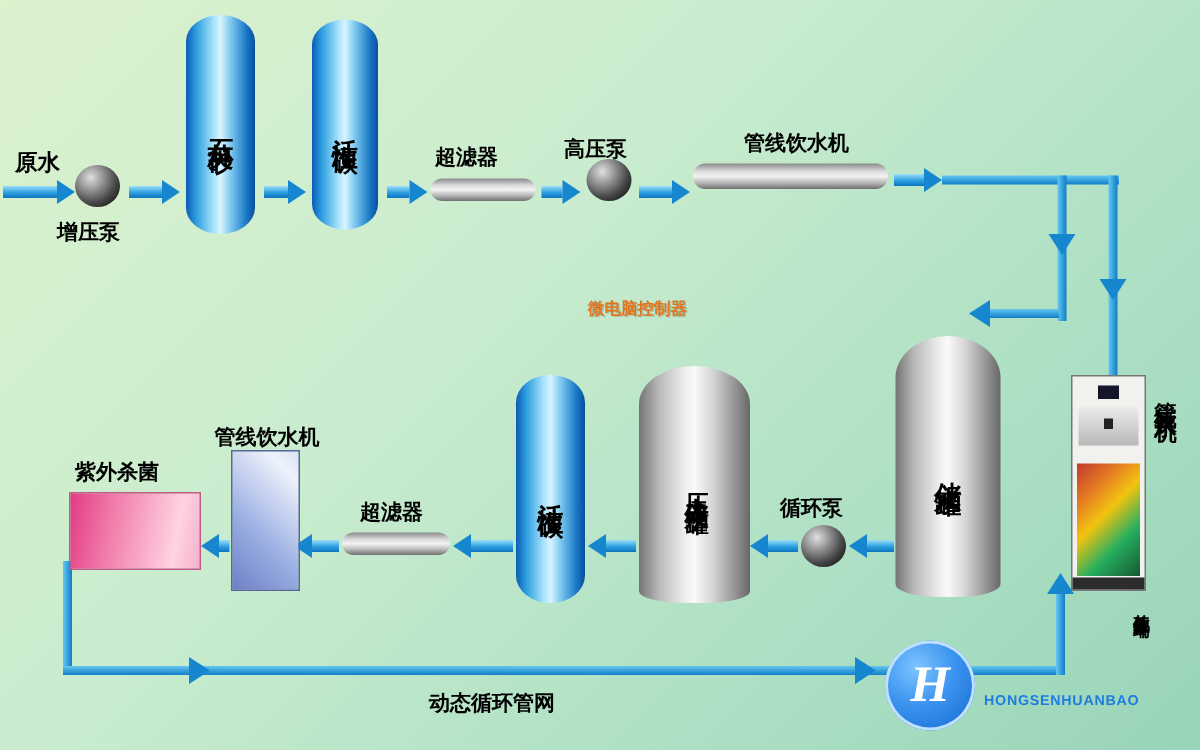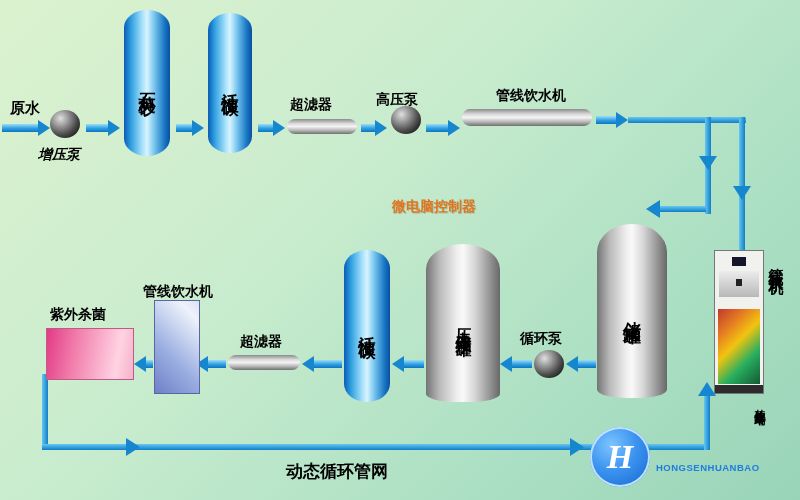--- a/index.html
+++ b/index.html
@@ -62,21 +62,21 @@
   .disp-base{position:absolute;bottom:0;left:0;right:0;height:8px;background:#2c2c2c;}
   
   .logo-circle{
     position:absolute;z-index:5;border-radius:50%;display:flex;align-items:center;justify-content:center;
     background:radial-gradient(circle at 35% 30%,#7cc4ff 0%,#3b93ef 45%,#1266cc 100%);
     box-shadow:0 0 0 2px #bfe0ff inset;
   }
   .logo-h{color:#fff;font-size:34px;font-weight:700;font-style:italic;font-family:"Liberation Serif",serif;}
   .logo-cn{position:absolute;z-index:5;font-size:22px;font-weight:700;color:#1f7de0;}
   .logo-en{position:absolute;z-index:5;font-size:9.5px;font-weight:700;color:#1f7de0;letter-spacing:.5px;}
-  .controller{position:absolute;z-index:3;font-size:14px;font-weight:700;color:#e2741c;text-shadow:1px 1px 0 rgba(0,0,0,.15);}
+  .controller{position:absolute;z-index:3;font-size:11px;font-weight:700;color:#e2741c;text-shadow:1px 1px 0 rgba(0,0,0,.15);}
 </style>
 </head>
 <body>
 
 <div class="stage">
 
   <div class="pipe" style="left:628px;top:117px;width:118px;height:6px;"></div>
   <div class="pipe v" style="left:705px;top:117px;width:6px;height:97px;"></div>
   <div class="tri down" style="left:699px;top:156px;"></div>
   <div class="pipe" style="left:660px;top:206px;width:46px;height:6px;"></div>
@@ -89,21 +89,21 @@
   <div class="tri right" style="left:570px;top:438px;"></div>
   <div class="pipe v" style="left:704px;top:396px;width:6px;height:54px;"></div>
   <div class="tri up" style="left:698px;top:382px;"></div>
 
   <div class="lbl" style="left:10px;top:99px;font-size:15px;">原水</div>
   <div class="ar" style="left:2px;top:120px;">
     <div class="bar" style="width:36px;"></div>
     <div class="h-r"></div>
   </div>
   <div class="sphere" style="left:50px;top:110px;width:30px;height:28px;"></div>
-  <div class="lbl" style="left:38px;top:146px;font-style:italic;">增压泵</div>
+  <div class="lbl" style="left:38px;top:146px;">增压泵</div>
   <div class="ar" style="left:86px;top:120px;">
     <div class="bar" style="width:22px;"></div>
     <div class="h-r"></div>
   </div>
   <div class="col-blue" style="left:124px;top:10px;width:46px;height:146px;">
     <span class="vtext" style="font-size:17px;font-weight:700;">石英砂</span>
   </div>
   <div class="ar" style="left:176px;top:120px;">
     <div class="bar" style="width:16px;"></div>
     <div class="h-r"></div>
@@ -171,21 +171,21 @@
   </div>
   <div class="lbl" style="left:143px;top:283px;">管线饮水机</div>
   <div class="ozone-box" style="left:154px;top:300px;width:44px;height:92px;"></div>
   <div class="ar" style="left:134px;top:356px;">
     <div class="h-l"></div>
     <div class="bar" style="width:7px;"></div>
   </div>
   <div class="lbl" style="left:50px;top:306px;text-align:right;">紫外杀菌</div>
   <div class="uv-box" style="left:46px;top:328px;width:86px;height:50px;"></div>
 
-  <div class="lbl" style="left:286px;top:460px;font-size:17px;">动态循环管网</div>
+  <div class="lbl" style="left:286px;top:460px;font-size:14px;">动态循环管网</div>
 
   <div class="dispenser" style="left:714px;top:250px;width:48px;height:142px;">
     <div class="disp-screen"></div>
     <div class="disp-panel">
       <div class="disp-tap"></div>
     </div>
     <div class="disp-pic"></div>
     <div class="disp-base"></div>
   </div>
   <div class="lbl vtext" style="left:766px;top:256px;font-size:15px;">管线饮水机</div>

